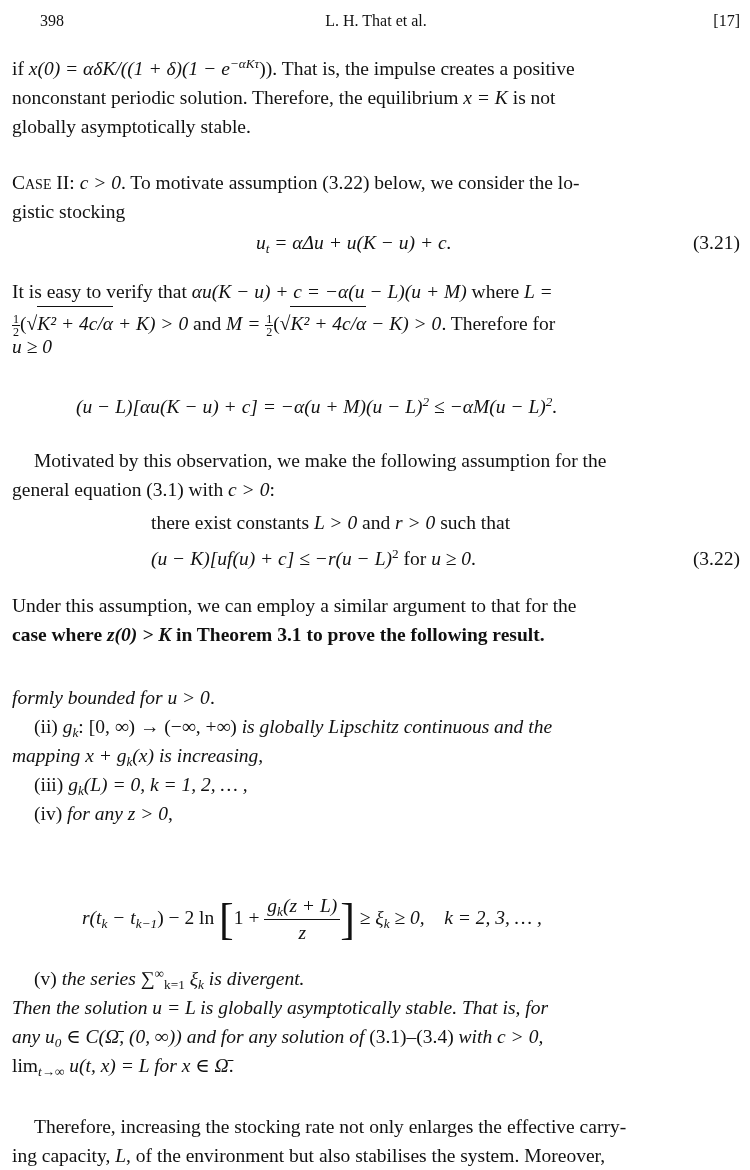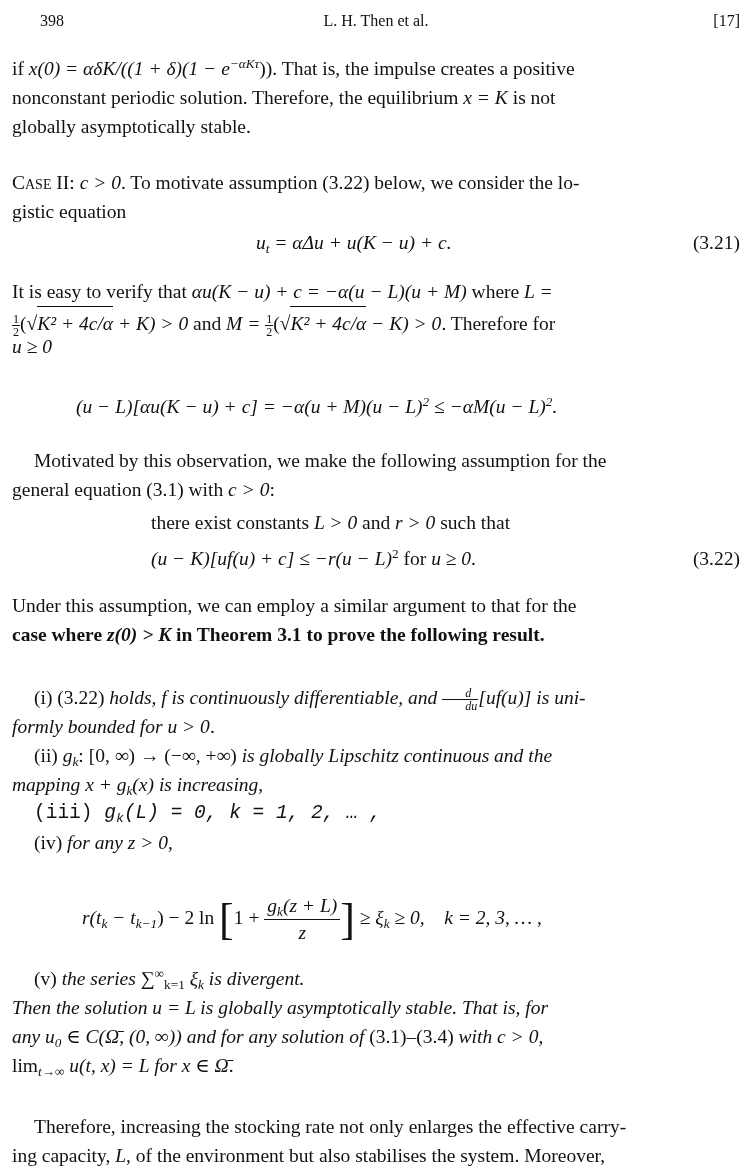--- a/index.html
+++ b/index.html
@@ -32,33 +32,33 @@
   .indent { text-indent: 22px; }
   .sub { font-size: 0.68em; vertical-align: -4px; line-height: 0; }
 </style>
 </head>
 <body>
 
 <div class="page">
 
   <div class="header">
     <span class="pnum">398</span>
-    <span class="author">L. H. Then et al.</span>
+    <span class="author">L. H. That et al.</span>
     <span class="ref">[17]</span>
   </div>
 
   <div class="blk" style="top:54px;">
     <p><span>if </span><span class="i">x(0) = αδK/((1 + δ)(1 − e</span><sup class="i">−αKτ</sup><span>))</span><span>. That is, the impulse creates a positive</span></p>
     <p><span>nonconstant periodic solution. Therefore, the equilibrium </span><span class="i">x = K</span><span> is not</span></p>
     <p style="text-align:left;">globally asymptotically stable.</p>
   </div>
 
   <div class="blk" style="top:168px;">
     <p><span class="sc">Case II:</span> <span class="i">c &gt; 0</span><span>. To motivate assumption (3.22) below, we consider the lo-</span></p>
-    <p style="text-align:left;">gistic equation</p>
+    <p style="text-align:left;">gistic stocking</p>
   </div>
 
   <div class="eq" style="top:228px;">
     <span class="body i" style="left:244px;"><span>u</span><span class="sub">t</span><span> = αΔu + u(K − u) + c.</span></span>
     <span class="num">(3.21)</span>
   </div>
 
   <div class="blk" style="top:277px;">
     <p><span>It is easy to verify that </span><span class="i">αu(K − u) + c = −α(u − L)(u + M)</span><span> where </span><span class="i">L =</span></p>
     <p style="margin-top:3px;">
@@ -83,25 +83,24 @@
     <span class="body" style="left:139px;"><span class="i">(u − K)[uf(u) + c] ≤ −r(u − L)</span><sup>2</sup><span> for </span><span class="i">u ≥ 0</span><span>.</span></span>
     <span class="num">(3.22)</span>
   </div>
 
   <div class="blk" style="top:591px;">
     <p>Under this assumption, we can employ a similar argument to that for the</p>
     <p style="text-align:left;font-weight:bold;"><span>case where </span><span class="i">z(0) &gt; K</span><span> in Theorem 3.1 to prove the following result.</span></p>
   </div>
 
   <div class="blk" style="top:683px;">
-    <p class="indent"><span>(i) (3.22)</span><span class="i"> holds, </span><span class="i">f</span><span class="i"> is continuously differentiable, and </span><span class="frac i"><span class="n">d</span><span class="d">du</span></span><span class="i">[uf(u)]</span><span class="i"> is uni-</span></p>
     <p class="i" style="text-align:left;"><span>formly bounded for </span><span>u &gt; 0</span><span style="font-style:normal;">.</span></p>
     <p class="indent"><span>(ii) </span><span class="i">g</span><span class="sub i">k</span><span>: [0, ∞) → (−∞, +∞)</span><span class="i"> is globally Lipschitz continuous and the</span></p>
     <p class="i" style="text-align:left;"><span>mapping </span><span>x + g</span><span class="sub">k</span><span>(x)</span><span> is increasing,</span></p>
-    <p class="indent" style="text-align:center;font-family:Liberation Mono, monospace;"><span>(iii) </span><span class="i">g</span><span class="sub i">k</span><span class="i">(L) = 0,  k = 1, 2, … ,</span></p>
+    <p class="indent" style="text-align:center;"><span>(iii) </span><span class="i">g</span><span class="sub i">k</span><span class="i">(L) = 0,  k = 1, 2, … ,</span></p>
     <p class="indent" style="text-align:center;"><span>(iv) </span><span class="i">for any </span><span class="i">z &gt; 0</span><span>,</span></p>
   </div>
 
   <div class="eq" style="top:890px; height:56px;">
     <span class="body i" style="left:70px; top:0; line-height:56px;">
       <span>r(t</span><span class="sub">k</span><span> − t</span><span class="sub">k−1</span><span style="font-style:normal;">) − 2 ln</span>
       <span class="bigbr" style="font-style:normal;">[</span><span style="font-style:normal;">1 + </span><span class="bigfrac"><span class="n"><span>g</span><span class="sub">k</span><span>(z + L)</span></span><span class="d">z</span></span><span class="bigbr" style="font-style:normal;">]</span><span> ≥ ξ</span><span class="sub">k</span><span> ≥ 0,</span>&nbsp;&nbsp;&nbsp;&nbsp;<span>k = 2, 3, … ,</span>
     </span>
   </div>
 

